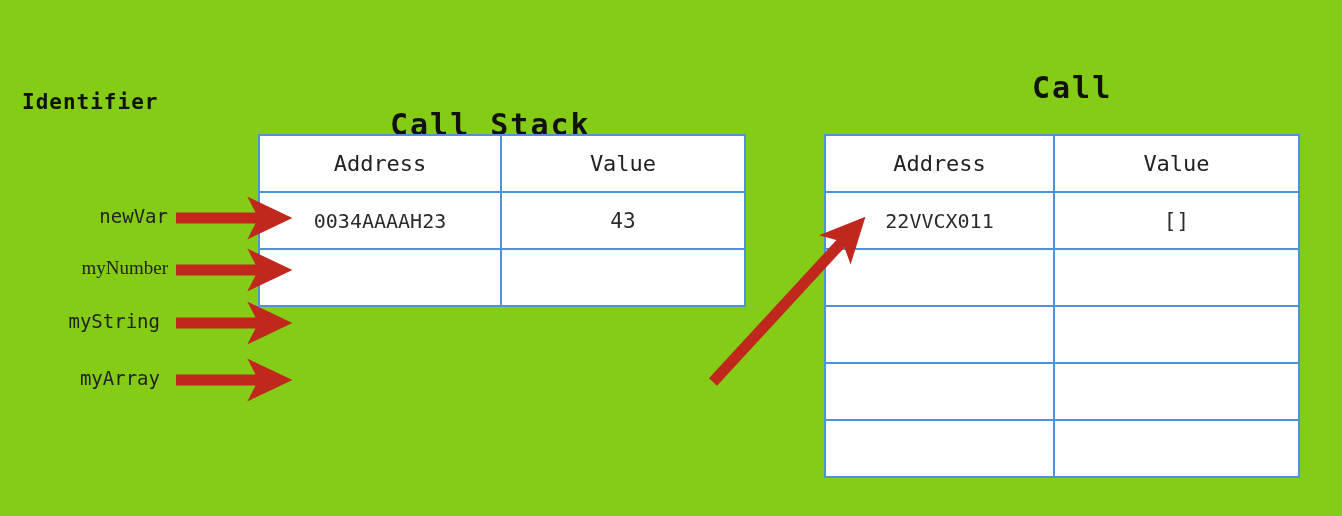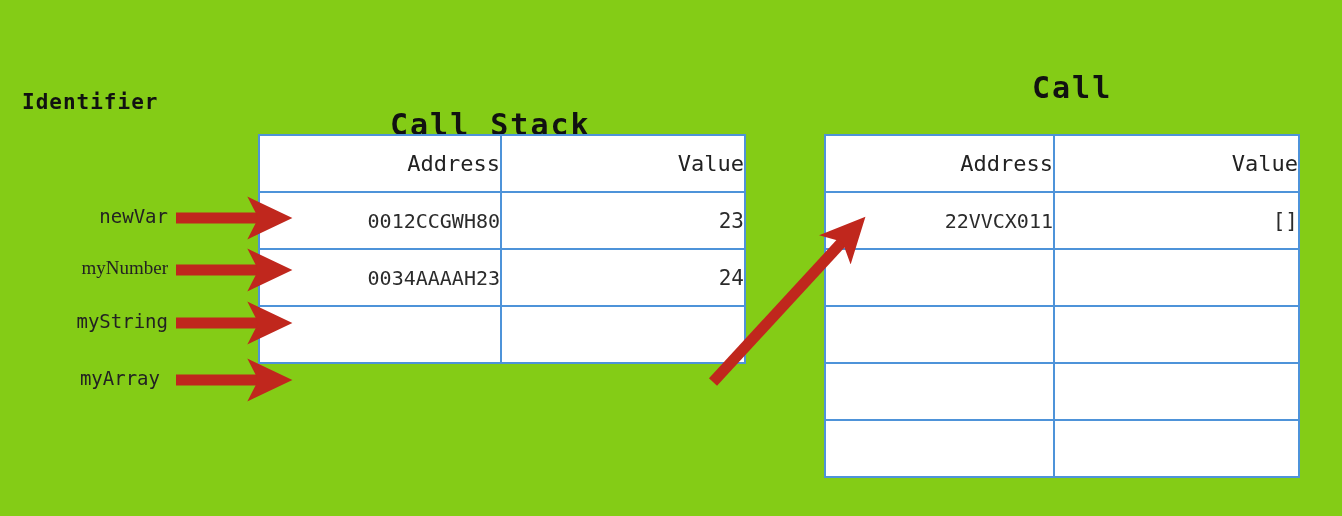--- a/index.html
+++ b/index.html
@@ -44,21 +44,21 @@
 
   
   .mem-table {
     position: absolute;
     border-collapse: collapse;
     table-layout: fixed;
     background: #ffffff;
   }
   .mem-table td {
     border: 2px solid #4E93D9;
-    text-align: right;
+    text-align: center;
     vertical-align: middle;
     font-family: "DejaVu Sans Mono", "Liberation Mono", monospace;
     font-size: 21px;
     color: #2b2b2b;
     padding: 0;
     height: 55px;
     white-space: nowrap;
   }
   .mem-table td.header-cell {
     font-size: 22px;
@@ -82,21 +82,21 @@
     position: absolute;
     font-family: "DejaVu Sans Mono", "Liberation Mono", monospace;
     font-size: 19px;
     color: #222222;
     text-align: right;
     width: 160px;
     white-space: nowrap;
   }
   #ident-0 { left: 8px;  top: 205px; }
   #ident-1 { left: 8px;  top: 257px; font-family: Liberation Serif, serif; }
-  #ident-2 { left: 8px;  top: 310px; }
+  #ident-2 { left: 0;  top: 310px; }
   #ident-3 { left: 0;  top: 367px; }
 
   
   #arrow-layer {
     position: absolute;
     left: 0;
     top: 0;
     width: 1342px;
     height: 516px;
     pointer-events: none;
@@ -121,26 +121,22 @@
     <colgroup>
         <col class="c-addr">
         <col class="c-value">
       </colgroup>
     <tbody>
       <tr>
         <td class="header-cell">Address</td>
         <td class="header-cell">Value</td>
       </tr>
       <tr>
-        <td class="addr-cell">0012CCGWH80</td>
-        <td>23</td>
-      </tr>
-      <tr>
         <td class="addr-cell">0034AAAAH23</td>
-        <td>24</td>
+        <td>43</td>
       </tr>
       <tr>
         <td class="addr-cell"></td>
         <td></td>
       </tr>
     </tbody>
   </table>
 
   <table class="mem-table" id="heap-table">
     <colgroup>

